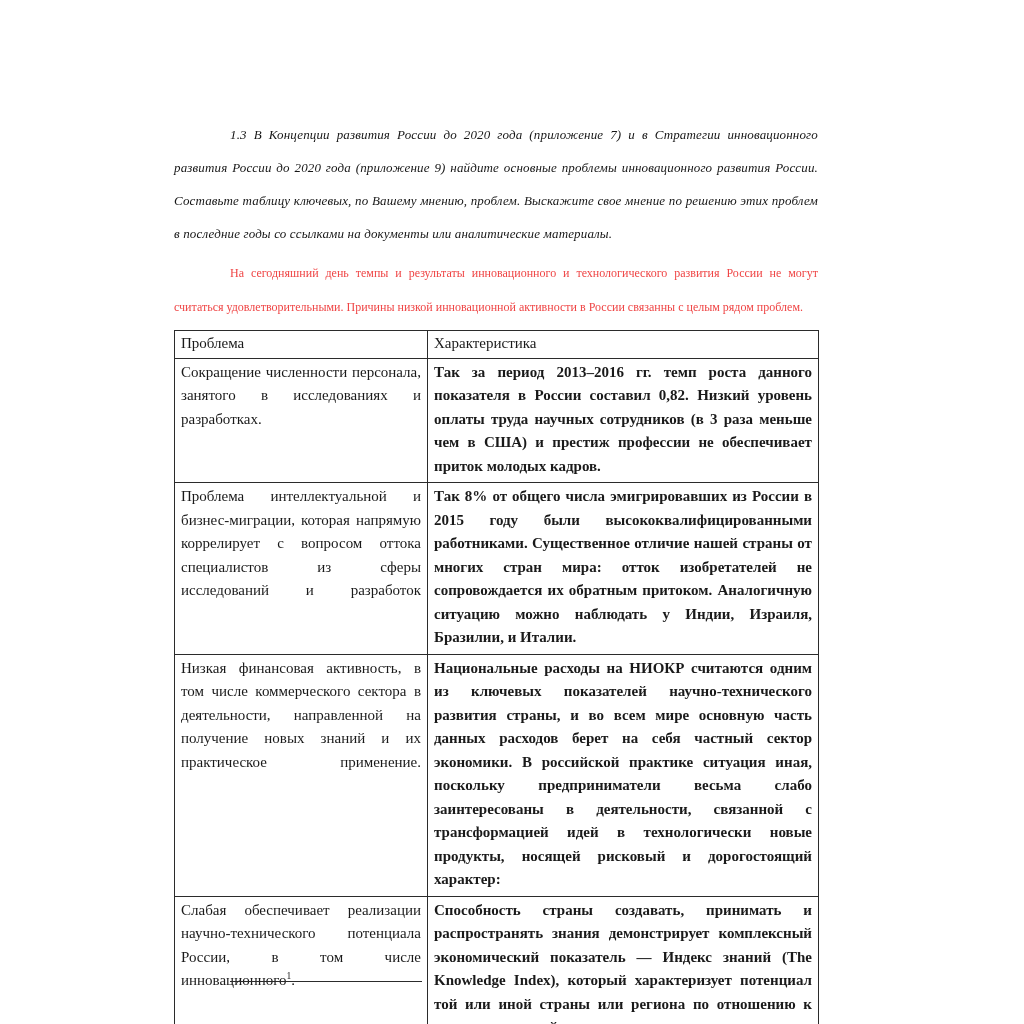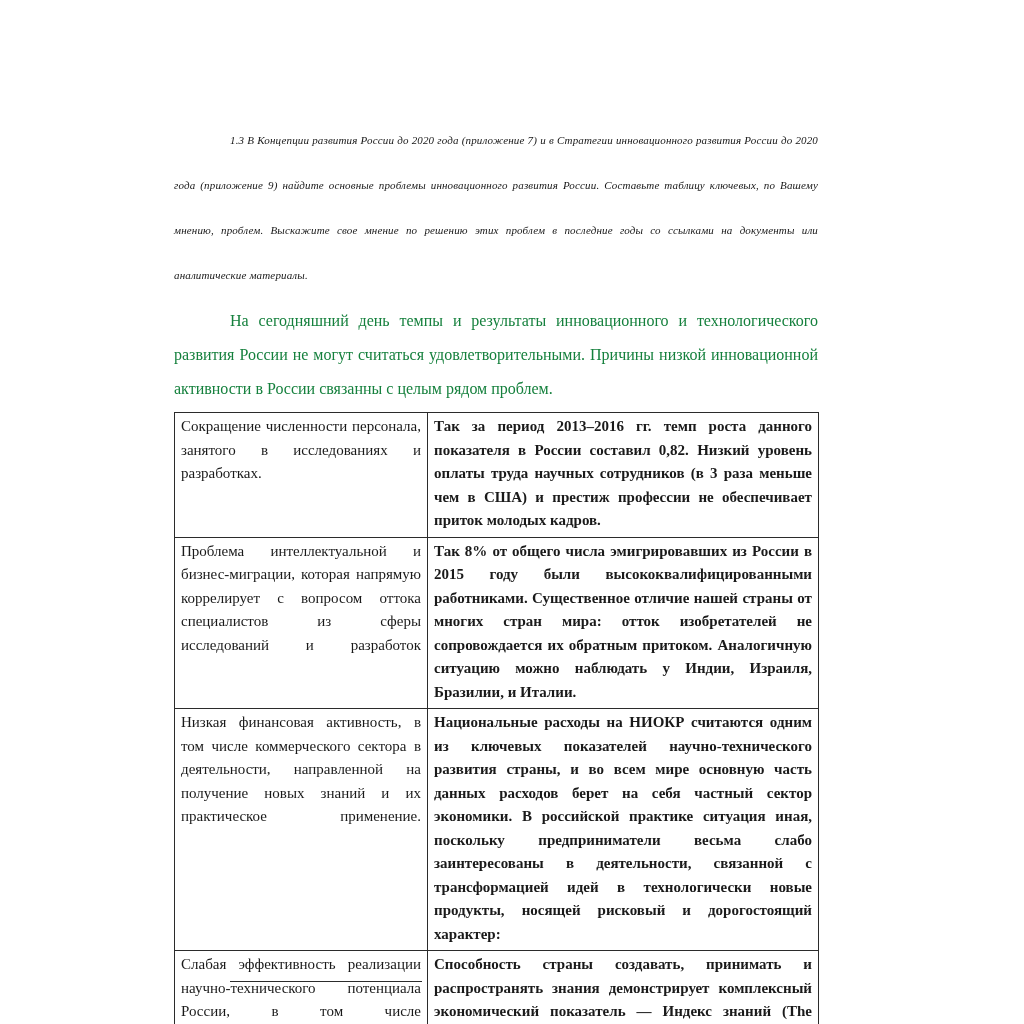--- a/index.html
+++ b/index.html
@@ -29,37 +29,37 @@
     position: absolute;
     left: 174px;
     top: 118px;
     width: 644px;
   }
 
   
   .intro-para {
     font-family: "Liberation Serif", "DejaVu Serif", serif;
     font-style: italic;
-    font-size: 11px;
-    line-height: 45px;
+    font-size: 13px;
+    line-height: 33px;
     text-align: justify;
     text-indent: 56px;
     letter-spacing: 0.15px;
     margin: 0 0 2px 0;
     color: #161616;
   }
 
   
   .body-para {
-    font-size: 16px;
+    font-size: 12px;
     line-height: 34px;
     text-align: justify;
     text-indent: 56px;
     margin: 6px 0 0 0;
-    color: #15803d;
+    color: #ef4444;
   }
 
   
   .doc-table {
     margin-top: 6px;
     width: 644px;
     border-collapse: collapse;
     table-layout: fixed;
   }
   .doc-table td, .doc-table th {
@@ -116,38 +116,42 @@
     <p class="intro-para">1.3 В Концепции развития России до 2020 года (приложение 7) и в Стратегии инновационного развития России до 2020 года (приложение 9) найдите основные проблемы инновационного развития России. Составьте таблицу ключевых, по Вашему мнению, проблем. Выскажите свое мнение по решению этих проблем в последние годы со ссылками на документы или аналитические материалы.</p>
 
     <p class="body-para">На сегодняшний день темпы и результаты инновационного и технологического развития России не могут считаться удовлетворительными. Причины низкой инновационной активности в России связанны с целым рядом проблем.</p>
 
     <table class="doc-table">
       <colgroup>
         <col class="c1">
         <col class="c2">
       </colgroup>
       <tbody>
+        <tr class="head">
+          <td>Проблема</td>
+          <td>Характеристика</td>
+        </tr>
 
         <tr>
           <td class="justify-all">Сокращение численности персонала, занятого в исследованиях и разработках.</td>
           <td class="justify-last-left">Так за период 2013–2016 гг. темп роста данного показателя в России составил 0,82. Низкий уровень оплаты труда научных сотрудников (в 3 раза меньше чем в США) и престиж профессии не обеспечивает приток молодых кадров.</td>
         </tr>
 
         <tr>
           <td class="justify-all">Проблема интеллектуальной и бизнес-миграции, которая напрямую коррелирует с вопросом оттока специалистов из сферы исследований и разработок</td>
           <td class="justify-last-left">Так 8% от общего числа эмигрировавших из России в 2015 году были высококвалифицированными работниками. Существенное отличие нашей страны от многих стран мира: отток изобретателей не сопровождается их обратным притоком. Аналогичную ситуацию можно наблюдать у Индии, Израиля, Бразилии, и Италии.</td>
         </tr>
 
         <tr>
           <td class="justify-all">Низкая финансовая активность, в том числе коммерческого сектора в деятельности, направленной на получение новых знаний и их практическое применение.</td>
           <td class="justify-last-left">Национальные расходы на НИОКР считаются одним из ключевых показателей научно-технического развития страны, и во всем мире основную часть данных расходов берет на себя частный сектор экономики. В российской практике ситуация иная, поскольку предприниматели весьма слабо заинтересованы в деятельности, связанной с трансформацией идей в технологически новые продукты, носящей рисковый и дорогостоящий характер:</td>
         </tr>
 
         <tr>
-          <td class="justify-all"><span>Слабая эффективность реализации научно-технического потенциала России, в том числе инновационного</span><sup class="fn">1</sup><span>.</span></td>
+          <td class="justify-all"><span>Слабая обеспечивает реализации научно-технического потенциала России, в том числе инновационного</span><sup class="fn">1</sup><span>.</span></td>
           <td class="justify-last-left">Способность страны создавать, принимать и распространять знания демонстрирует комплексный экономический показатель — Индекс знаний (The Knowledge Index), который характеризует потенциал той или иной страны или региона по отношению к экономике знаний.</td>
         </tr>
 
       </tbody>
     </table>
 
   </div>
 
   <div class="footnote-rule"></div>
 

